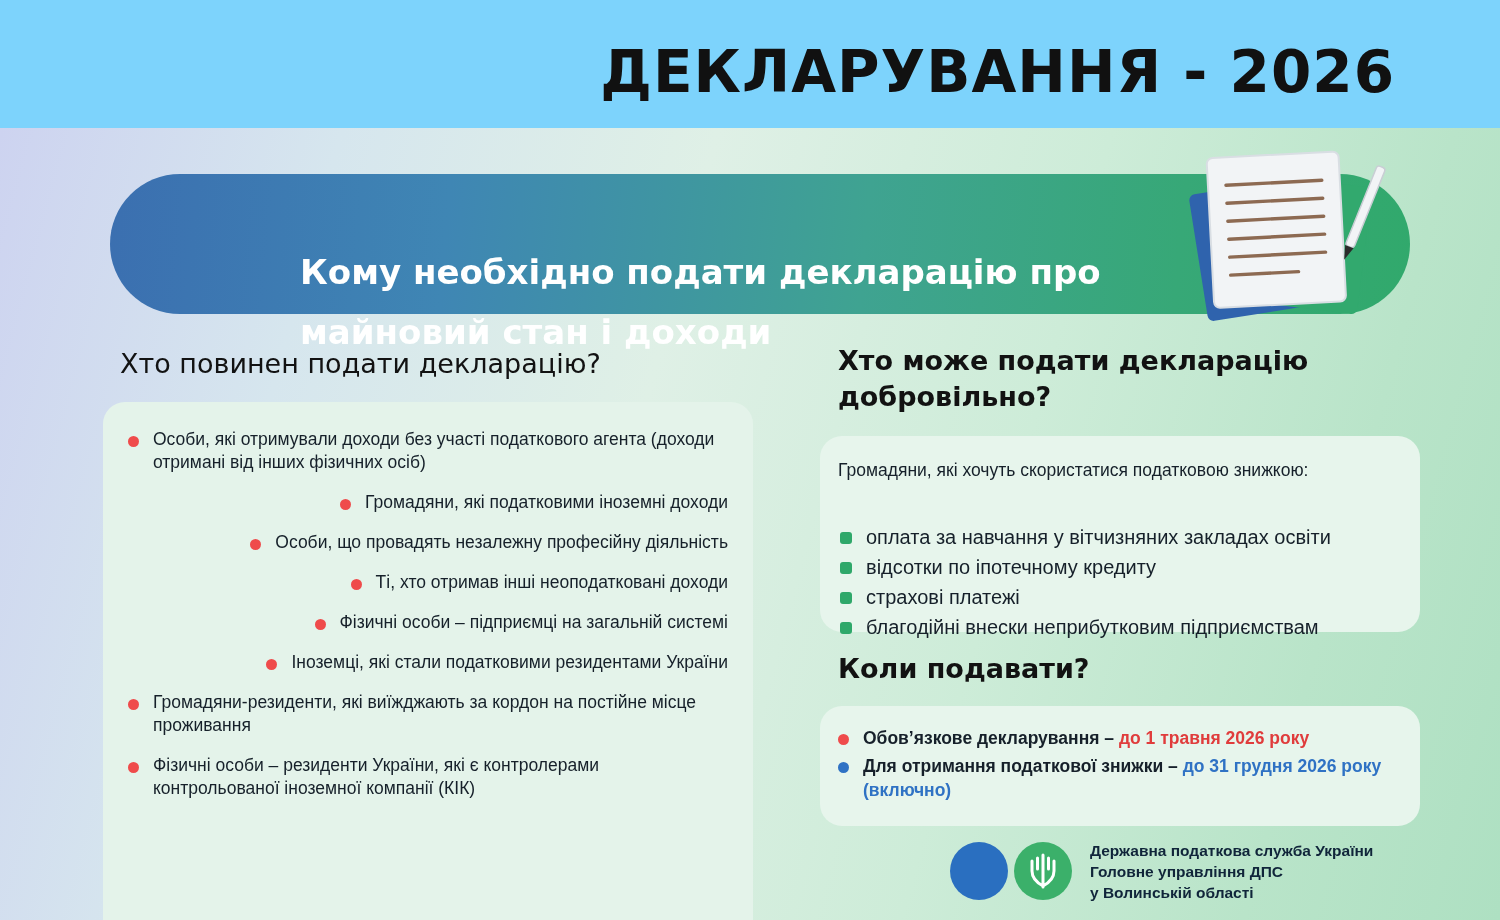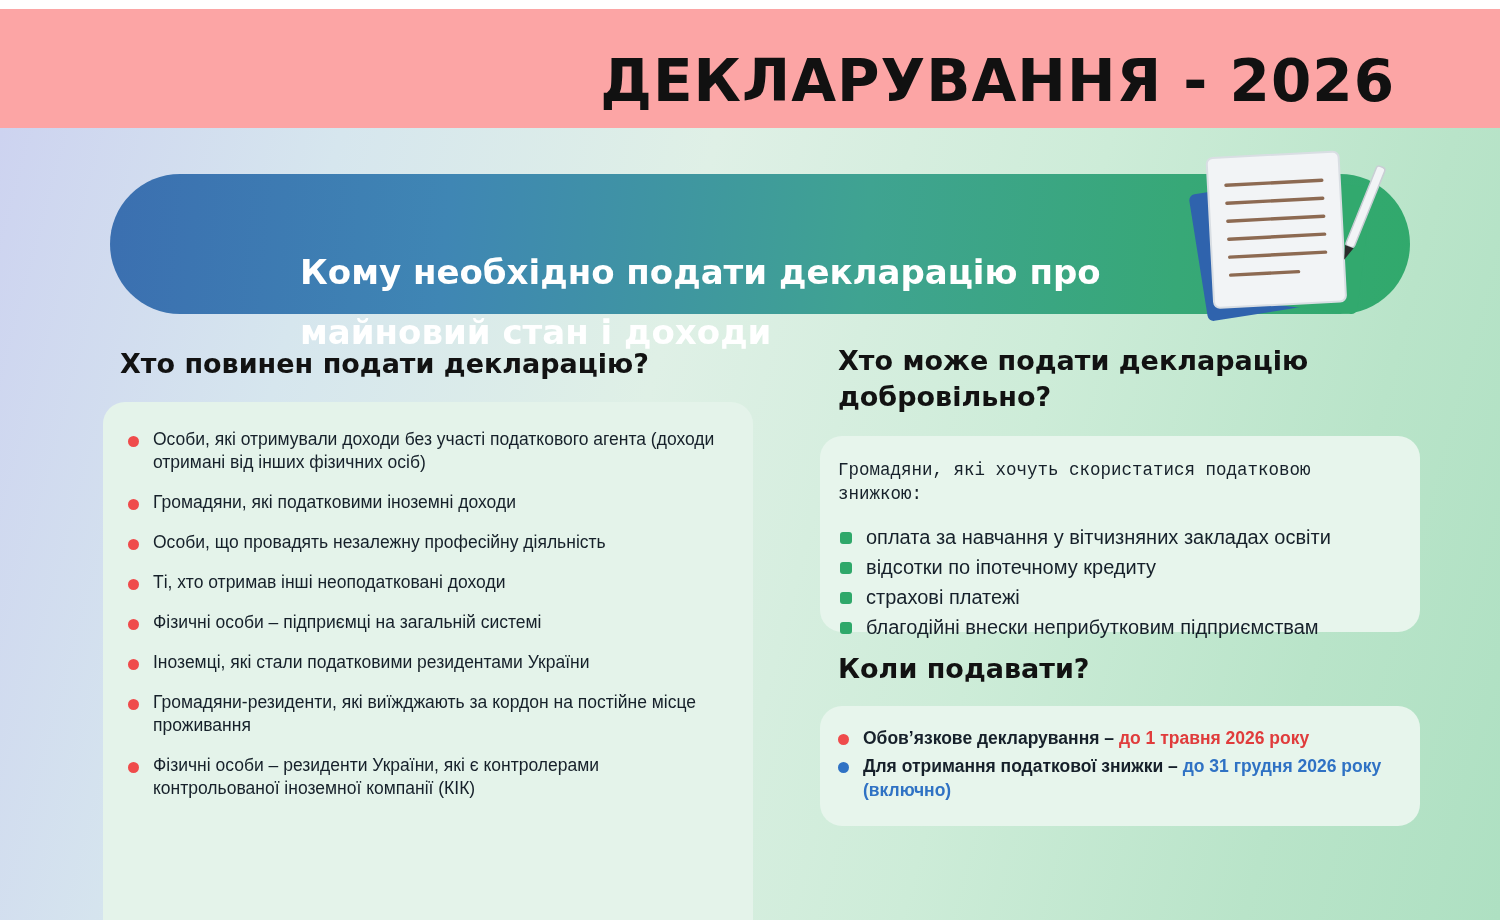--- a/index.html
+++ b/index.html
@@ -10,23 +10,23 @@
     overflow: hidden;
   }
   .page {
     position: relative;
     width: 1500px; height: 920px;
     background: #ffffff;
   }
 
   
   .header {
-    position: absolute; left: 0; top: 9px;
+    position: absolute; left: 0; top: 0;
     width: 1500px; height: 128px;
-    background: #fca5a5;
+    background: #7dd3fc;
   }
   .header-title {
     position: absolute;
     right: 105px; top: 38px;
     font-size: 58px;
     font-weight: bold;
     letter-spacing: 1px;
     color: #111111;
     font-family: "DejaVu Sans", sans-serif;
     white-space: nowrap;
@@ -61,21 +61,21 @@
     color: #ffffff;
     font-family: "DejaVu Sans", sans-serif;
   }
 
   
   .doc-illo { position: absolute; left: 1175px; top: 14px; width: 230px; height: 200px; }
 
   
   .h-left {
     position: absolute; left: 120px; top: 220px;
-    font-size: 27px; font-weight: bold; color: #121212;
+    font-size: 27px; font-weight: normal; color: #121212;
     font-family: "DejaVu Sans", sans-serif;
   }
   .h-right {
     position: absolute; left: 838px; top: 215px;
     width: 580px;
     font-size: 27px; font-weight: bold; color: #121212;
     line-height: 36px;
     font-family: "DejaVu Sans", sans-serif;
   }
   .h-when {
@@ -100,26 +100,26 @@
   .dot {
     flex: 0 0 auto;
     width: 11px; height: 11px; border-radius: 50%;
     margin-top: 8px; margin-right: 14px;
   }
   .dot-red   { background: #ef4b4b; }
   .dot-green { background: #2fa86a; }
   .dot-blue  { background: #2f72c4; }
 
   .list-must { position: absolute; left: 128px; top: 300px; width: 600px; }
-  .list-must li { margin-bottom: 17px; }
+  .list-must li { margin-bottom: 17px; justify-content: flex-end; }
   .list-must .txt { font-size: 17.5px; line-height: 23px; color: #16202a; }
 
   .volun-intro {
     position: absolute; left: 838px; top: 330px; width: 565px;
-    font-size: 17.5px; line-height: 24px; color: #16202a; font-family: Liberation Mono, monospace;
+    font-size: 17.5px; line-height: 24px; color: #16202a;
   }
   .list-volun { position: absolute; left: 840px; top: 398px; width: 570px; }
   .list-volun li { margin-bottom: 8px; }
   .list-volun .txt { font-size: 20px; line-height: 22px; color: #16202a; }
   .list-volun .dot { width: 12px; height: 12px; border-radius: 3px; margin-top: 6px; }
 
   .list-when { position: absolute; left: 838px; top: 598px; width: 570px; }
   .list-when li { margin-bottom: 4px; }
   .list-when .txt { font-size: 17.5px; line-height: 24px; color: #16202a; font-weight: bold; }
   .em-red  { color: #e03c3c; font-weight: bold; }
@@ -243,15 +243,29 @@
       <li class="bullet-row">
         <span class="dot dot-red"></span>
         <span class="txt"><span>Обов’язкове декларування – </span><span class="em-red">до 1 травня 2026 року</span></span>
       </li>
       <li class="bullet-row">
         <span class="dot dot-blue"></span>
         <span class="txt"><span>Для отримання податкової знижки – </span><span class="em-blue">до 31 грудня 2026 року (включно)</span></span>
       </li>
     </ul>
 
+    <div class="footer">
+      <div class="logo-circ logo-blue"></div>
+      <div class="logo-circ logo-green"></div>
+      <div class="trident">
+        <svg width="30" height="36" viewBox="0 0 30 36">
+          <path d="M15 2 L15 34 M4 8 L4 18 Q4 27 15 33 M26 8 L26 18 Q26 27 15 33 M9.5 5 L9.5 16 M20.5 5 L20.5 16" stroke="#ffffff" stroke-width="3" fill="none" stroke-linecap="round"></path>
+        </svg>
+      </div>
+      <div class="footer-text">
+        <div>Державна податкова служба України</div>
+        <div>Головне управління ДПС</div>
+        <div>у Волинській області</div>
+      </div>
+    </div>
 
   </div>
 </div>
 
 </body></html>

